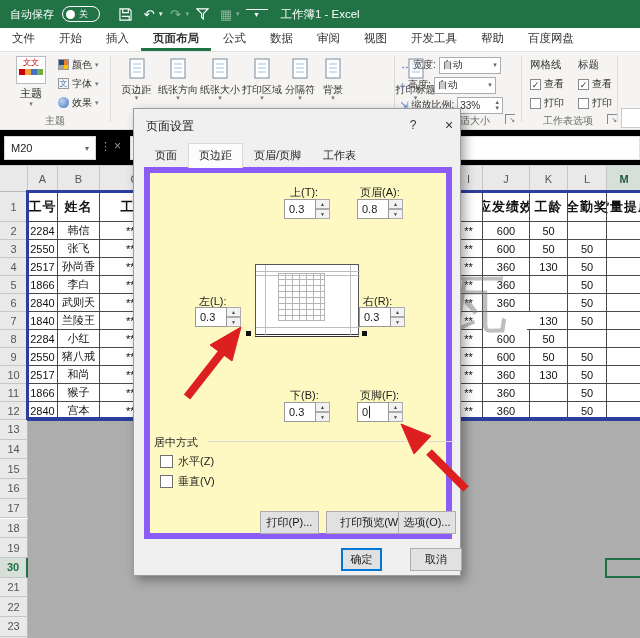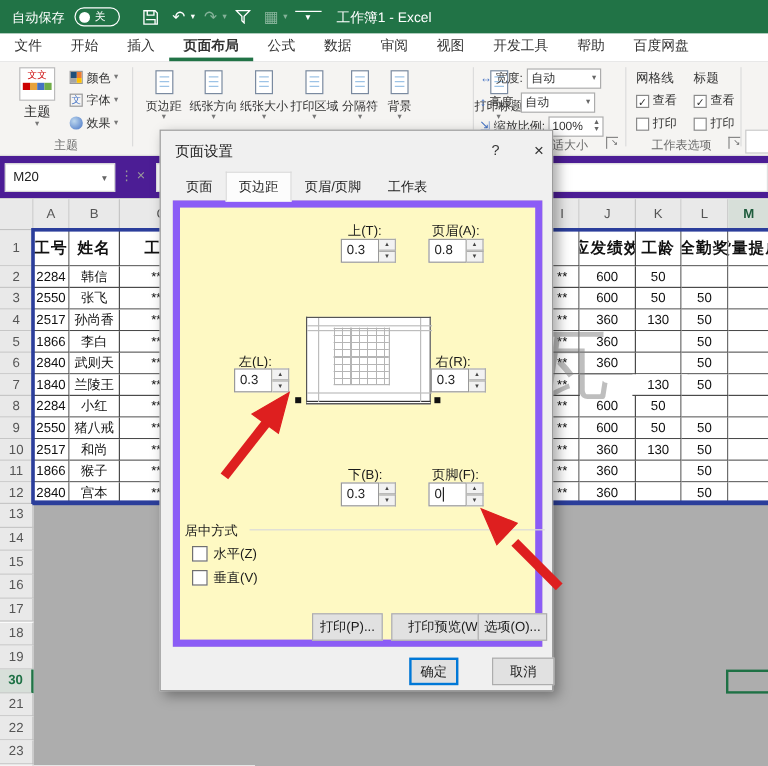--- a/index.html
+++ b/index.html
@@ -39,21 +39,21 @@
   .psbtn .lbl { line-height:11px; white-space:nowrap; }
   .carsm { font-size:7px; color:#777; line-height:6px; }
   .fitrow { position:absolute; height:18px; display:flex; align-items:center; font-size:10px; color:#333; gap:3px; }
   .combo { width:62px; height:17px; background:#fff; border:1px solid #ACACAC; display:flex; align-items:center; justify-content:space-between; padding:0 3px; font-size:10px; }
   .spinbox-r { width:46px; height:17px; background:#fff; border:1px solid #ACACAC; display:flex; align-items:center; justify-content:space-between; padding:0 2px; font-size:10px; }
   .ckrow { position:absolute; display:flex; align-items:center; gap:3px; font-size:10px; color:#333; }
   .ck { width:11px; height:11px; background:#fff; border:1px solid #8a8a8a; font-size:9px; line-height:10px; text-align:center; color:#333; }
   .launcher { position:absolute; top:62px; width:10px; height:10px; border-left:1px solid #888; border-top:1px solid #888; font-size:7px; color:#666; line-height:9px; text-align:right; }
 
   
-  .frow { position:absolute; left:0; top:130px; width:640px; height:36px; background:#4c1d95; border-bottom:1px solid #D0D0D0; }
+  .frow { position:absolute; left:0; top:130px; width:640px; height:36px; background:#000000; border-bottom:1px solid #D0D0D0; }
   .namebox { position:absolute; left:4px; top:6px; width:92px; height:24px; background:#fff; border:1px solid #D6D6D6; display:flex; align-items:center; justify-content:space-between; padding:0 6px; font-size:11px; }
   .fdots { position:absolute; left:100px; top:10px; color:#999; font-size:11px; }
   .fx-x { position:absolute; left:114px; top:9px; color:#9a9a9a; font-size:12px; }
   .fbar { position:absolute; left:130px; top:6px; right:0; height:24px; background:#fff; border:1px solid #E0E0E0; }
 
   
   #sheet { position:absolute; left:0; top:166px; width:640px; height:472px; background:#fff; }
   .hcell { position:absolute; background:#E9E9E9; border-right:1px solid #C6C6C6; border-bottom:1px solid #B9B9B9; color:#555; display:flex; align-items:center; justify-content:center; font-size:11px; }
   .hcell.selcol { background:#D7DFD9; color:#1E5C3C; font-weight:bold; }
   .rhdr { position:absolute; left:0; width:28px; background:#E9E9E9; border-right:1px solid #B9B9B9; border-bottom:1px solid #C6C6C6; color:#555; display:flex; align-items:center; justify-content:center; font-size:11px; }
@@ -266,21 +266,21 @@
     <span>高度:</span>
     <span class="combo">
         <span>自动</span>
         <span style="color:#666;font-size:7px">▾</span>
       </span>
   </div>
   <div class="fitrow" style="left:400px;top:44px">
     <span style="color:#4472C4">⇲</span>
     <span>缩放比例:</span>
     <span class="spinbox-r">
-        <span>100%</span>
+        <span>33%</span>
         <span style="color:#666;font-size:6px;line-height:6px">▲<br>▼</span>
       </span>
   </div>
   <div class="glabel" style="left:395px;width:120px">调整为合适大小</div>
   <div class="launcher" style="left:505px">↘</div>
   <div class="gdiv" style="left:521px"></div>
 
   <div class="ckrow" style="left:530px;top:6px;font-size:10.5px">
       <span>网格线</span>
     </div>

